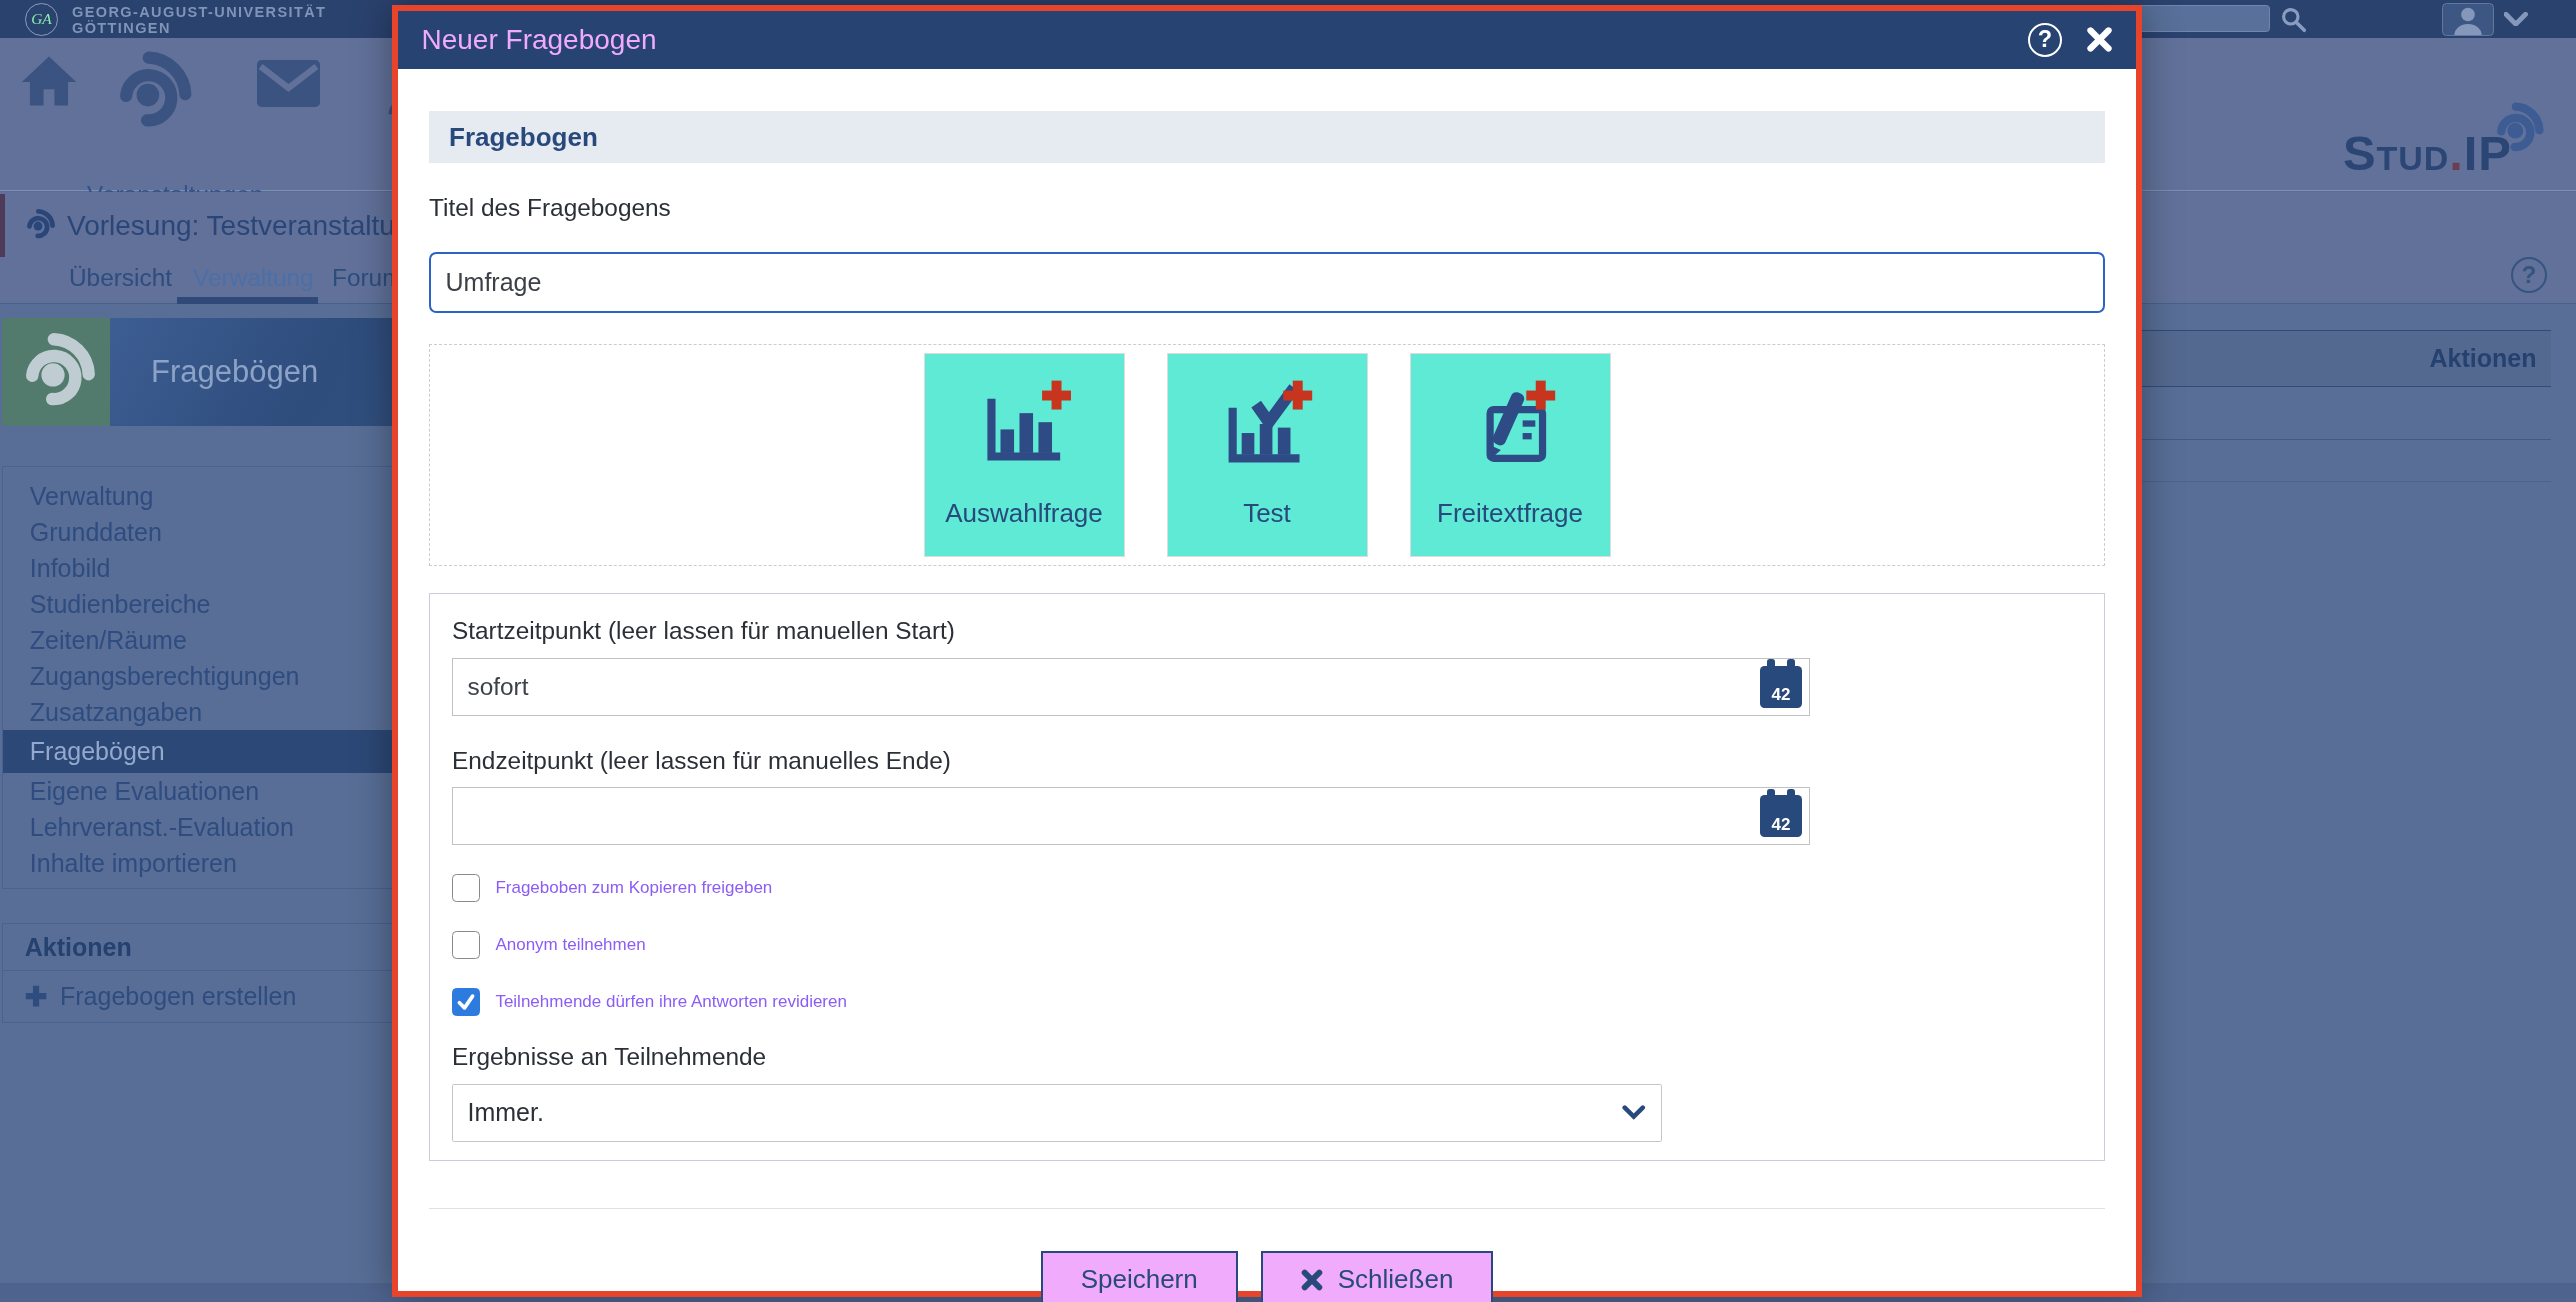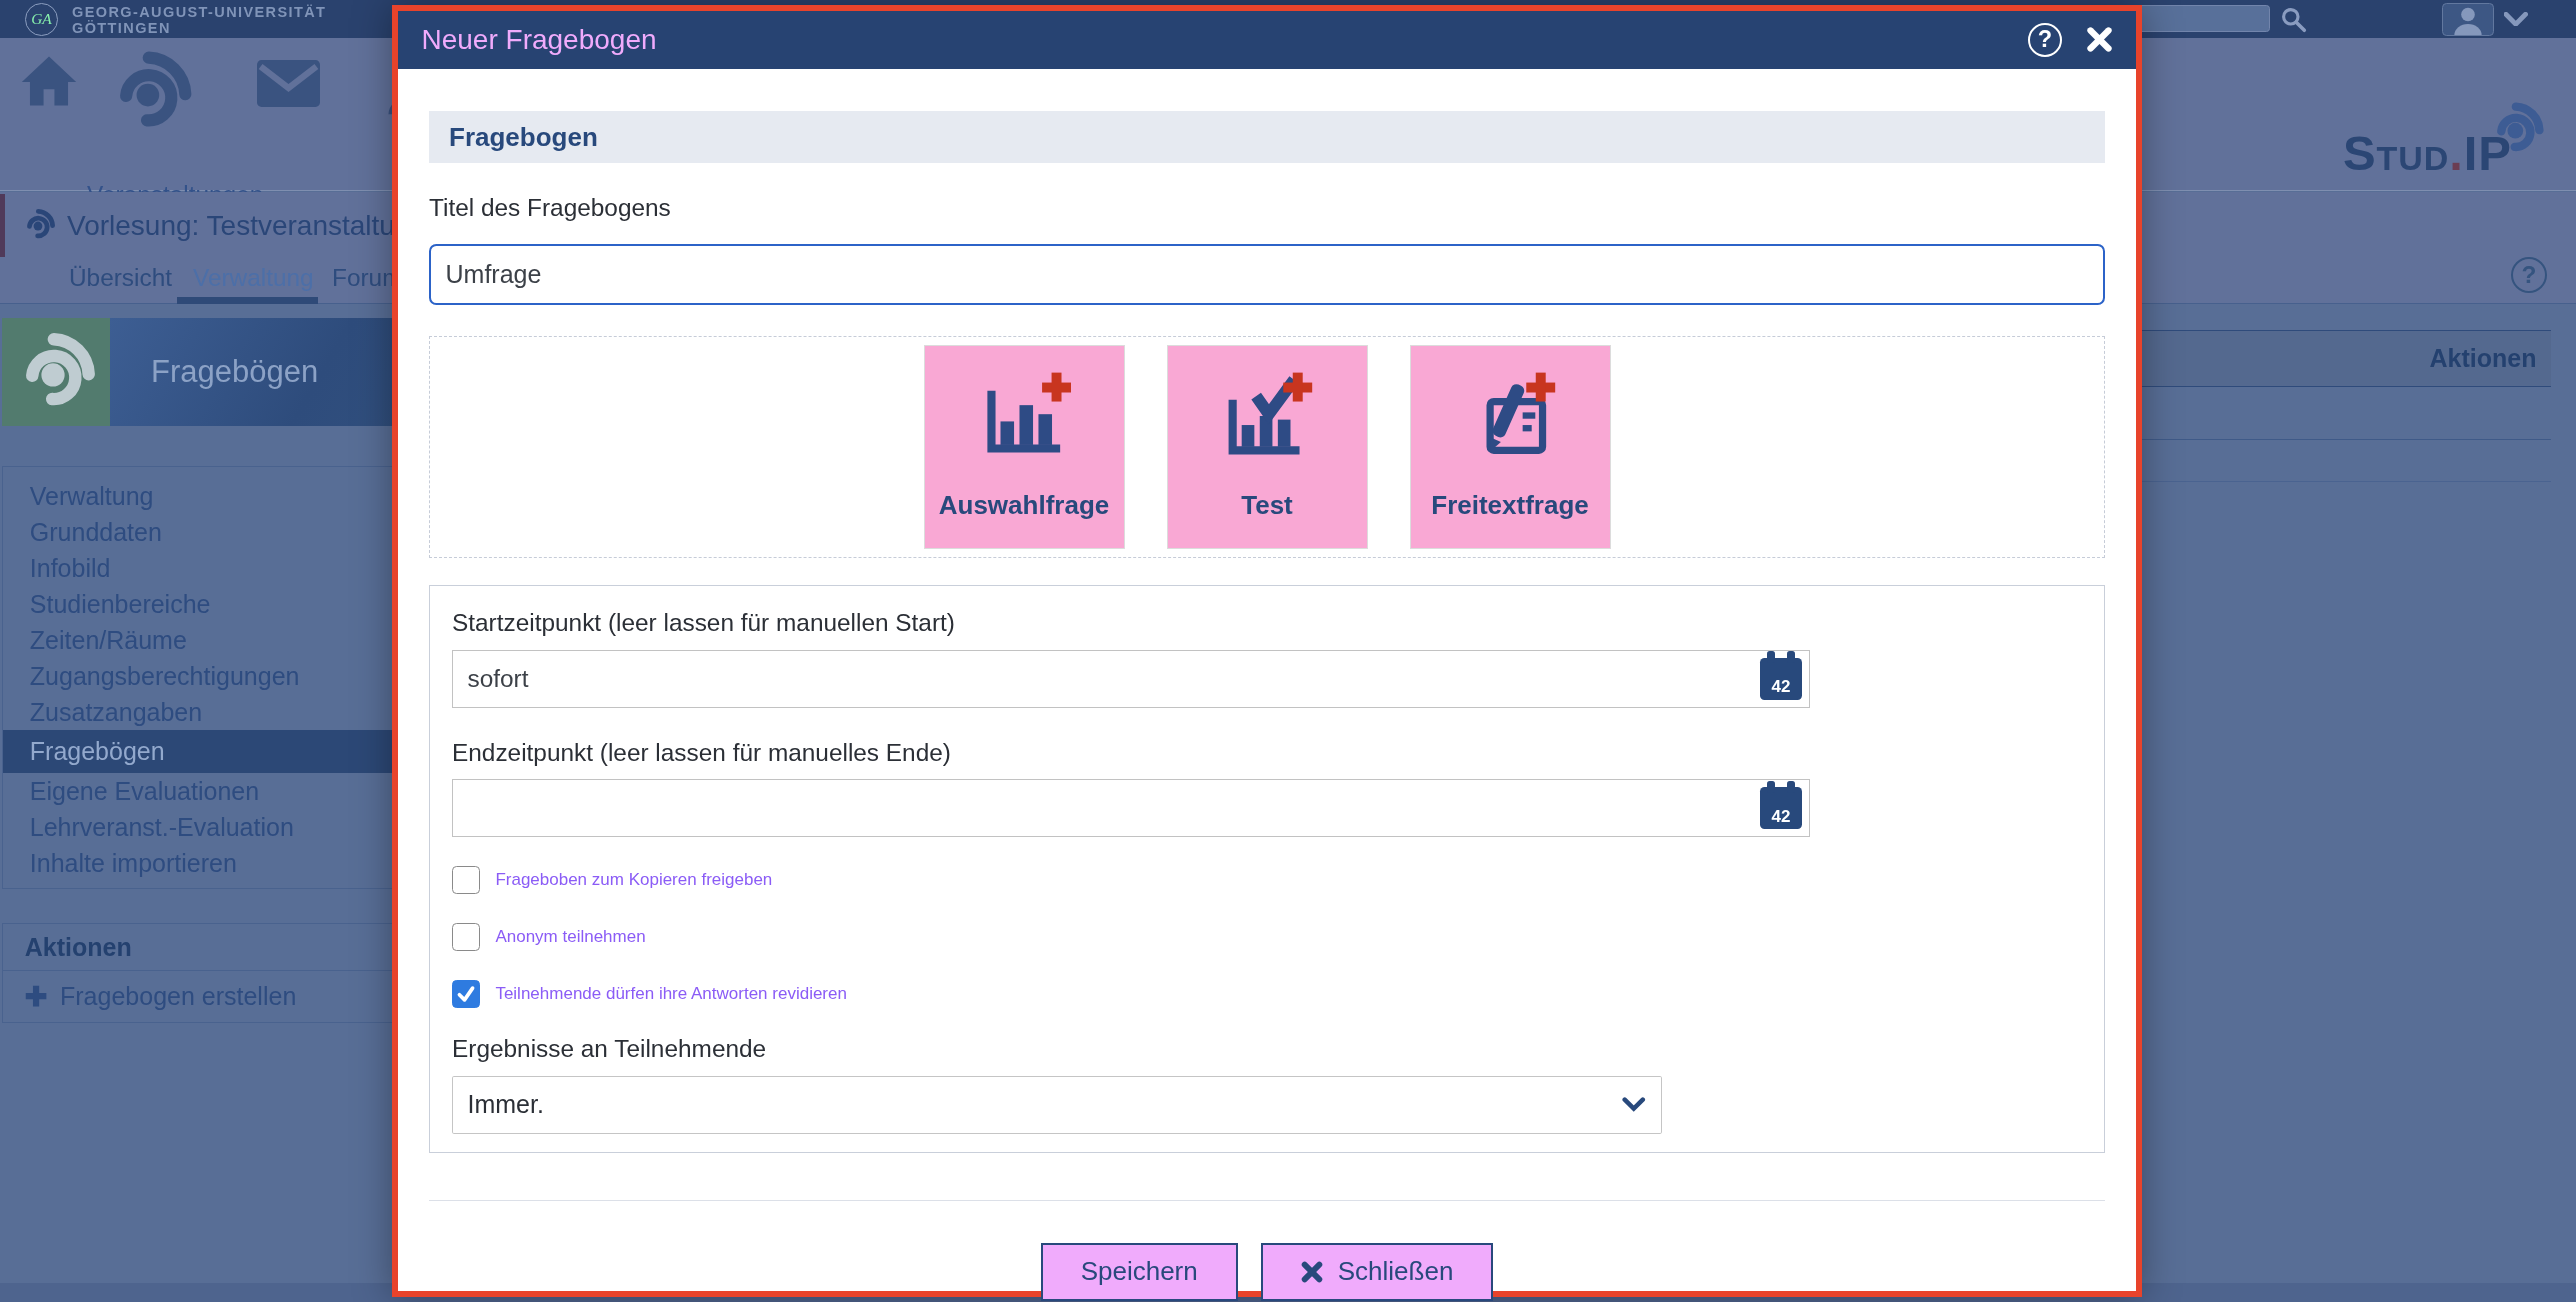--- a/index.html
+++ b/index.html
@@ -62,26 +62,26 @@
            border:6.3px solid #E8432B; background:#fff; box-shadow:0 0 36px rgba(0,0,0,0.35); }
   .m-titlebar { height:58px; background:#274372; display:flex; align-items:center; padding:0 23.5px; }
   .m-title { color:#f0abfc; font-size:28px; flex:1; }
   .m-help { width:34px; height:34px; border:2.7px solid #fff; border-radius:50%; color:#fff; font-size:23.5px; font-weight:bold;
             display:flex; align-items:center; justify-content:center; margin-right:23.5px; }
   .m-body { padding:0 31px; }
 
   .sect-hdr { margin-top:42px; height:52px; background:#E6EAF1; color:#28497C; font-size:26px; font-weight:bold;
               line-height:52px; padding-left:20px; }
   .f-label { margin-top:31px; font-size:24.4px; color:#2B2F36; }
-  .title-input { margin-top:22px; width:100%; height:61px; border:2.7px solid #2C63C8; border-radius:7.2px;
+  .title-input { margin-top:30px; width:100%; height:61px; border:2.7px solid #2C63C8; border-radius:7.2px;
                  font-size:25px; color:#3C4148; padding-left:14.5px; font-family:"Liberation Sans", sans-serif; outline:none; }
 
   .qt-box { margin-top:31px; height:222px; border:1.8px dashed #C6CCD8; display:flex; align-items:center; justify-content:center; gap:42px; }
-  .qt-card { width:201px; height:204px; background:#f9a8d4; border:1.8px solid #DCDCDC; display:flex; flex-direction:column;
-             align-items:center; justify-content:space-between; padding:23.5px 3.6px 27px 3.6px; cursor:pointer;font-weight:bold; }
+  .qt-card { width:201px; height:204px; background:#5eead4; border:1.8px solid #DCDCDC; display:flex; flex-direction:column;
+             align-items:center; justify-content:space-between; padding:23.5px 3.6px 27px 3.6px; cursor:pointer; }
   .qt-label { color:#28497C; font-size:26px; }
 
   .fields-box { margin-top:27px; border:1.8px solid #C9CFDA; padding:23.5px 22px 18px 22px; }
   .inp-wrap { position:relative; width:1358px; margin-top:12.6px; }
   .dt-input { width:100%; height:58px; border:1.8px solid #C2C2C2; font-size:24.4px; color:#3C4148; padding:0 63px 0 14.5px;
               font-family:"Liberation Sans", sans-serif; outline:none; }
   .cal { position:absolute; right:8.1px; top:8.1px; width:42px; height:42px; background:#28497C; border-radius:4.5px;
          color:#fff; font-size:17px; font-weight:bold; display:flex; align-items:flex-end; justify-content:center; padding-bottom:2.7px; }
   .cal::before, .cal::after { content:""; position:absolute; top:-6.3px; width:8.1px; height:11.7px; background:#28497C; border-radius:2.7px; }
   .cal::before { left:7.2px; } .cal::after { right:7.2px; }

